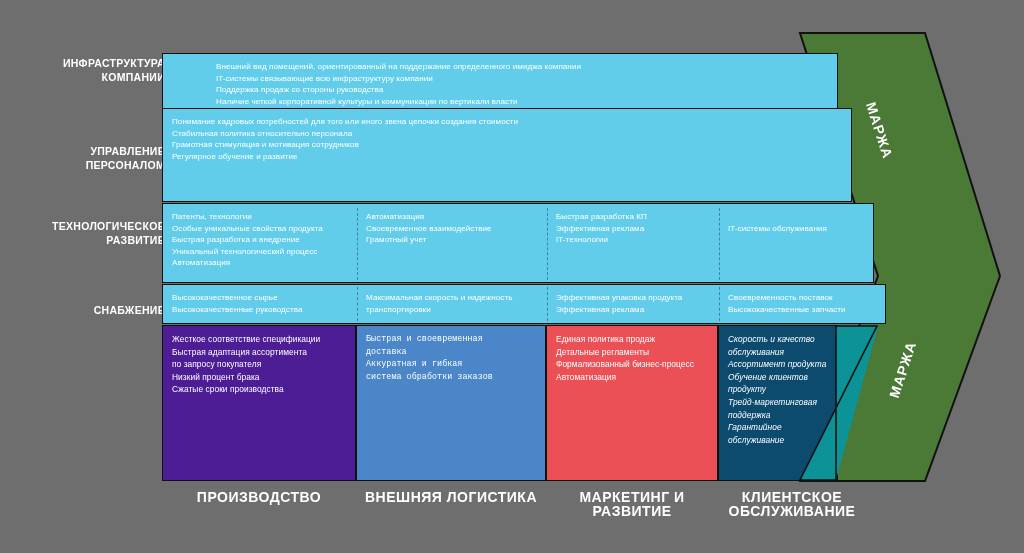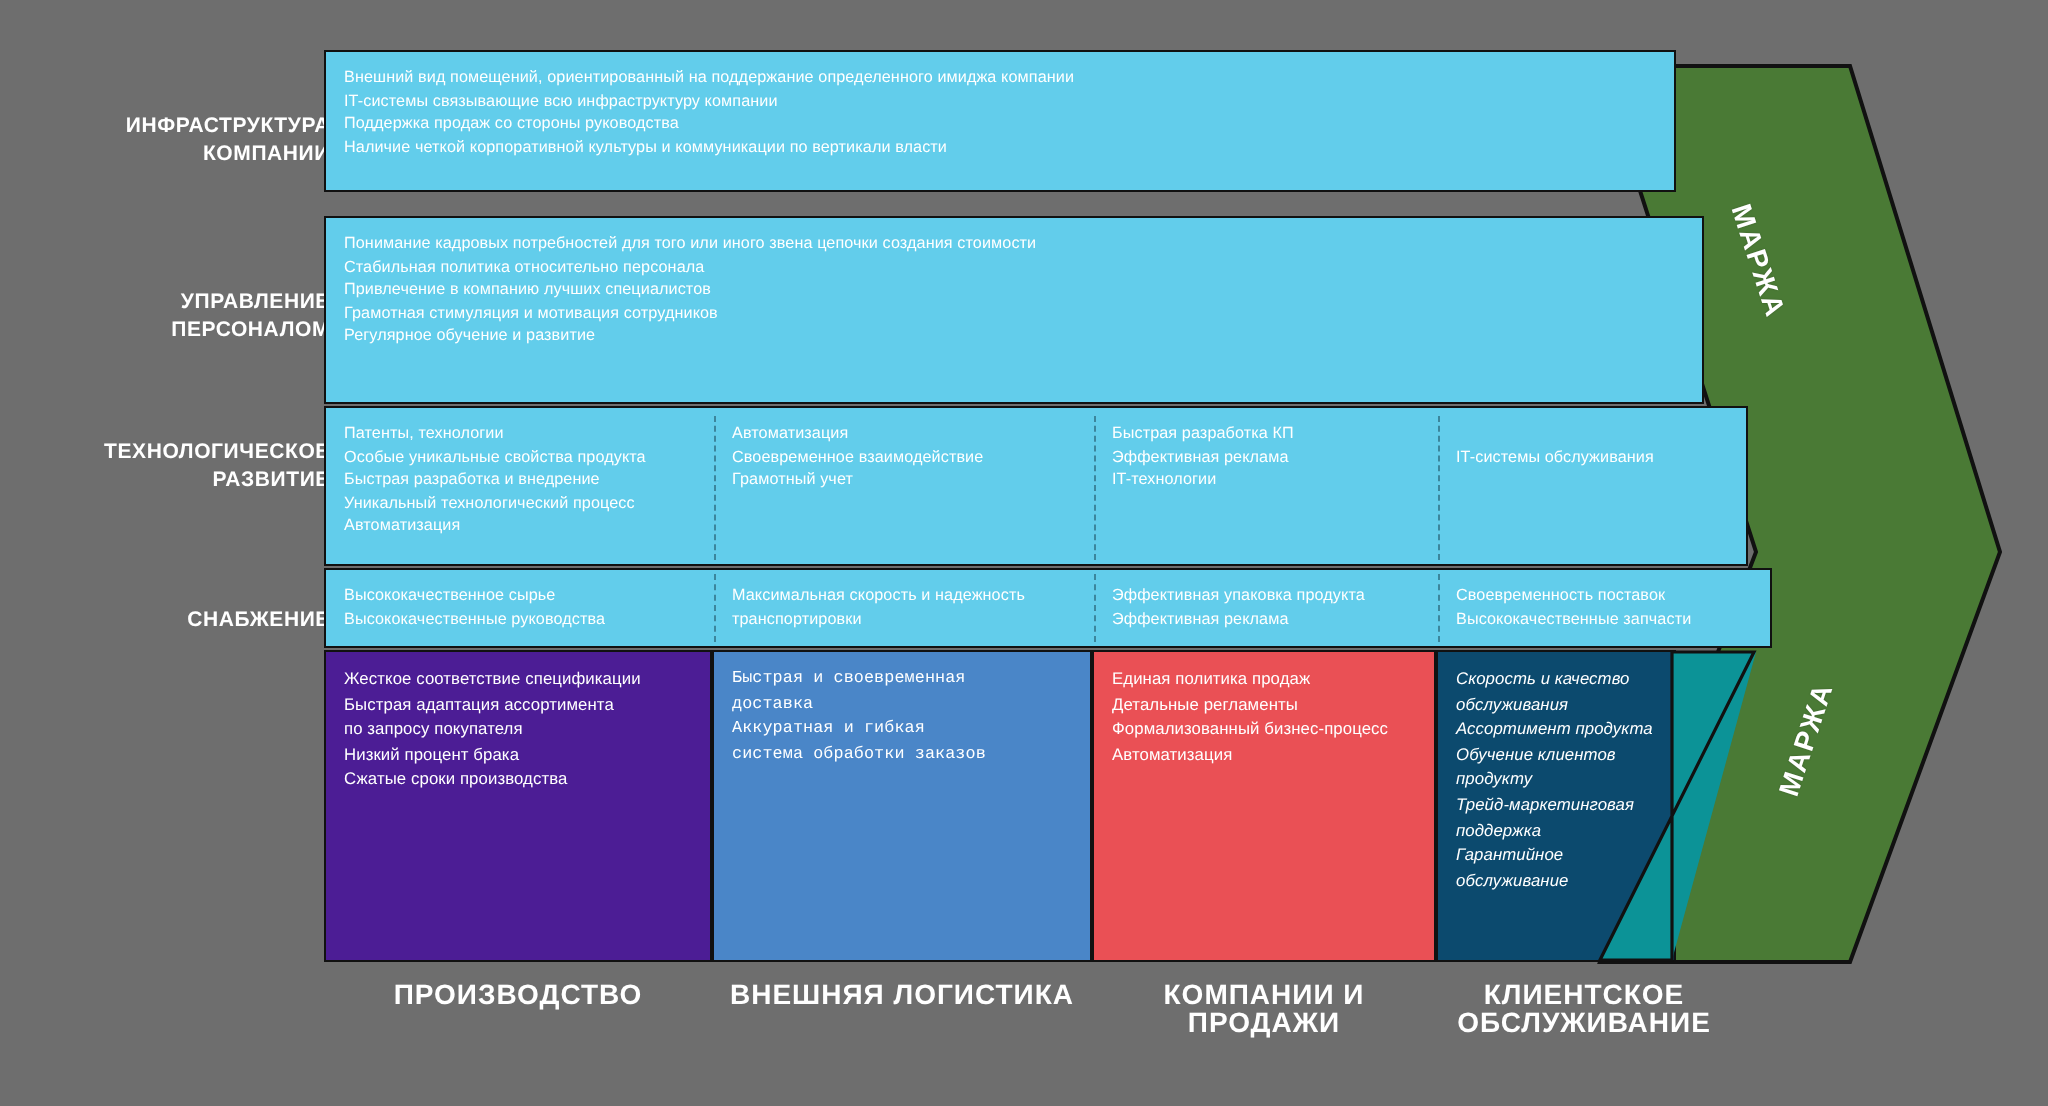--- a/index.html
+++ b/index.html
@@ -88,34 +88,33 @@
   </svg>
 
   <div class="row-label" style="left:20px;top:56px;width:145px;">ИНФРАСТРУКТУРА
 КОМПАНИИ</div>
   <div class="row-label" style="left:20px;top:144px;width:145px;">УПРАВЛЕНИЕ
 ПЕРСОНАЛОМ</div>
   <div class="row-label" style="left:20px;top:219px;width:145px;">ТЕХНОЛОГИЧЕСКОЕ
 РАЗВИТИЕ</div>
   <div class="row-label" style="left:20px;top:303px;width:145px;">СНАБЖЕНИЕ</div>
 
-  <div class="box support" style="left:162px;top:25px;width:676px;height:71px;">
+  <div class="box support" style="left:162px;top:53px;width:676px;height:71px;padding-left:44px;">
     <div class="pad cell-text" id="r0c0">
         <div>Внешний вид помещений, ориентированный на поддержание определенного имиджа компании</div>
         <div>IT-системы связывающие всю инфраструктуру компании</div>
         <div>Поддержка продаж со стороны руководства</div>
         <div>Наличие четкой корпоративной культуры и коммуникации по вертикали власти</div>
       </div>
   </div>
 
   <div class="box support" style="left:162px;top:108px;width:690px;height:94px;">
     <div class="pad cell-text" id="r1c0">
         <div>Понимание кадровых потребностей для того или иного звена цепочки создания стоимости</div>
         <div>Стабильная политика относительно персонала</div>
-        <div>Привлечение в компанию лучших специалистов</div>
         <div>Грамотная стимуляция и мотивация сотрудников</div>
         <div>Регулярное обучение и развитие</div>
       </div>
   </div>
 
   <div class="box support" style="left:162px;top:203px;width:712px;height:80px;">
     <div class="sub pad cell-text" id="r2c0" style="left:0;top:0;width:194px;height:100%;">
         <div>Патенты, технологии</div>
         <div>Особые уникальные свойства продукта</div>
         <div>Быстрая разработка и внедрение</div>
@@ -200,20 +199,20 @@
       </div>
   </div>
 
   <svg width="1024" height="553" style="position:absolute;left:0;top:0;pointer-events:none">
     <polygon points="836,326 878,326 836,480 836,480" fill="#0c9397" stroke="none"></polygon>
     <polygon points="836,326 877,326 800,480 836,480" fill="#0c9397" stroke="#111111" stroke-width="1.6"></polygon>
   </svg>
 
   <div class="axis-label" style="left:162px;top:490px;width:194px;text-align:center;">ПРОИЗВОДСТВО</div>
   <div class="axis-label" style="left:356px;top:490px;width:190px;text-align:center;">ВНЕШНЯЯ ЛОГИСТИКА</div>
-  <div class="axis-label" style="left:546px;top:490px;width:172px;text-align:center;">КОМПАНИИ И ПРОДАЖИ</div>
+  <div class="axis-label" style="left:546px;top:490px;width:172px;text-align:center;">МАРКЕТИНГ И РАЗВИТИЕ</div>
   <div class="axis-label" style="left:722px;top:490px;width:140px;text-align:center;">КЛИЕНТСКОЕ
 ОБСЛУЖИВАНИЕ</div>
 
   <div class="margin-text m-top" style="left:878px;top:100px;">МАРЖА</div>
   <div class="margin-text m-bot" style="left:886px;top:395px;">МАРЖА</div>
 
 </div>
 
 </body></html>

